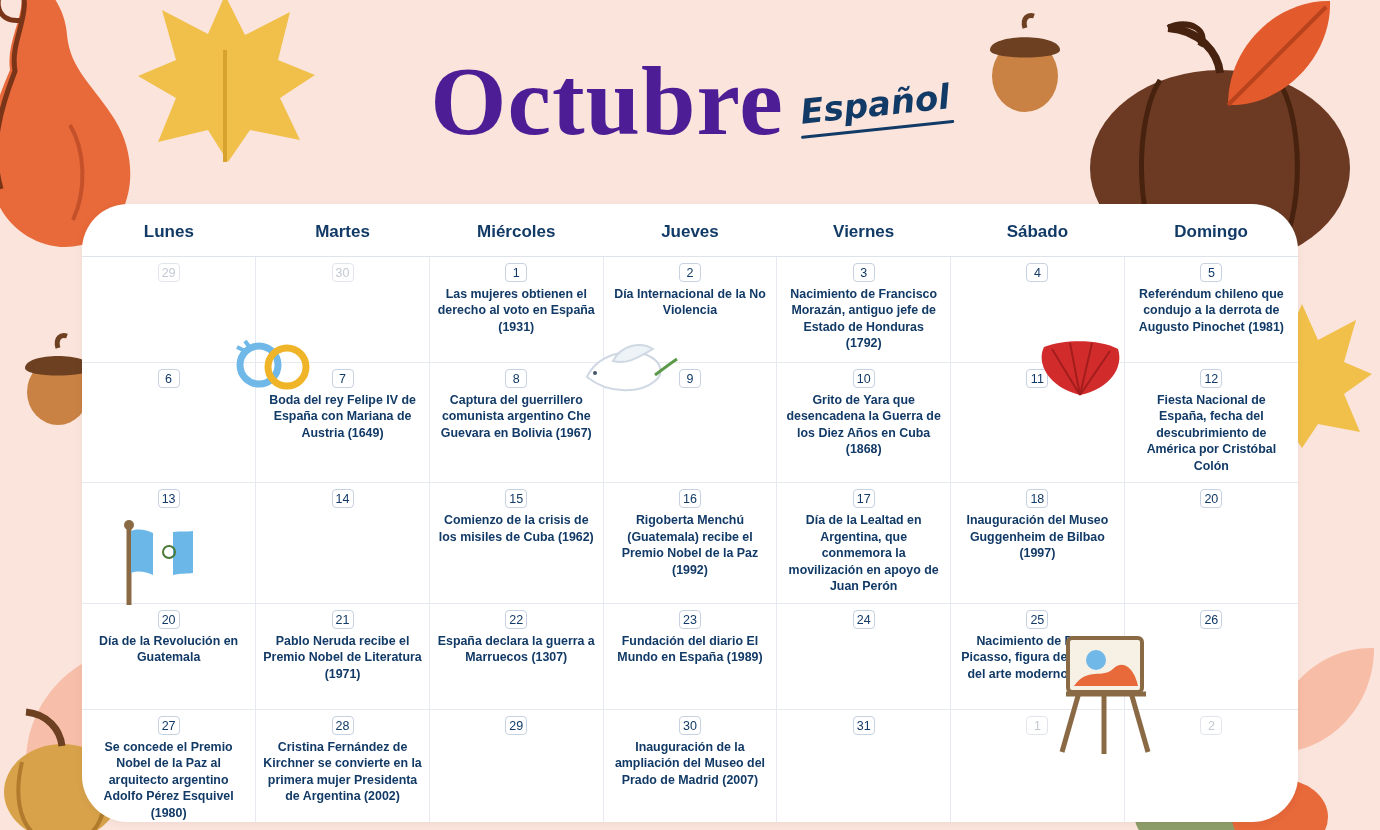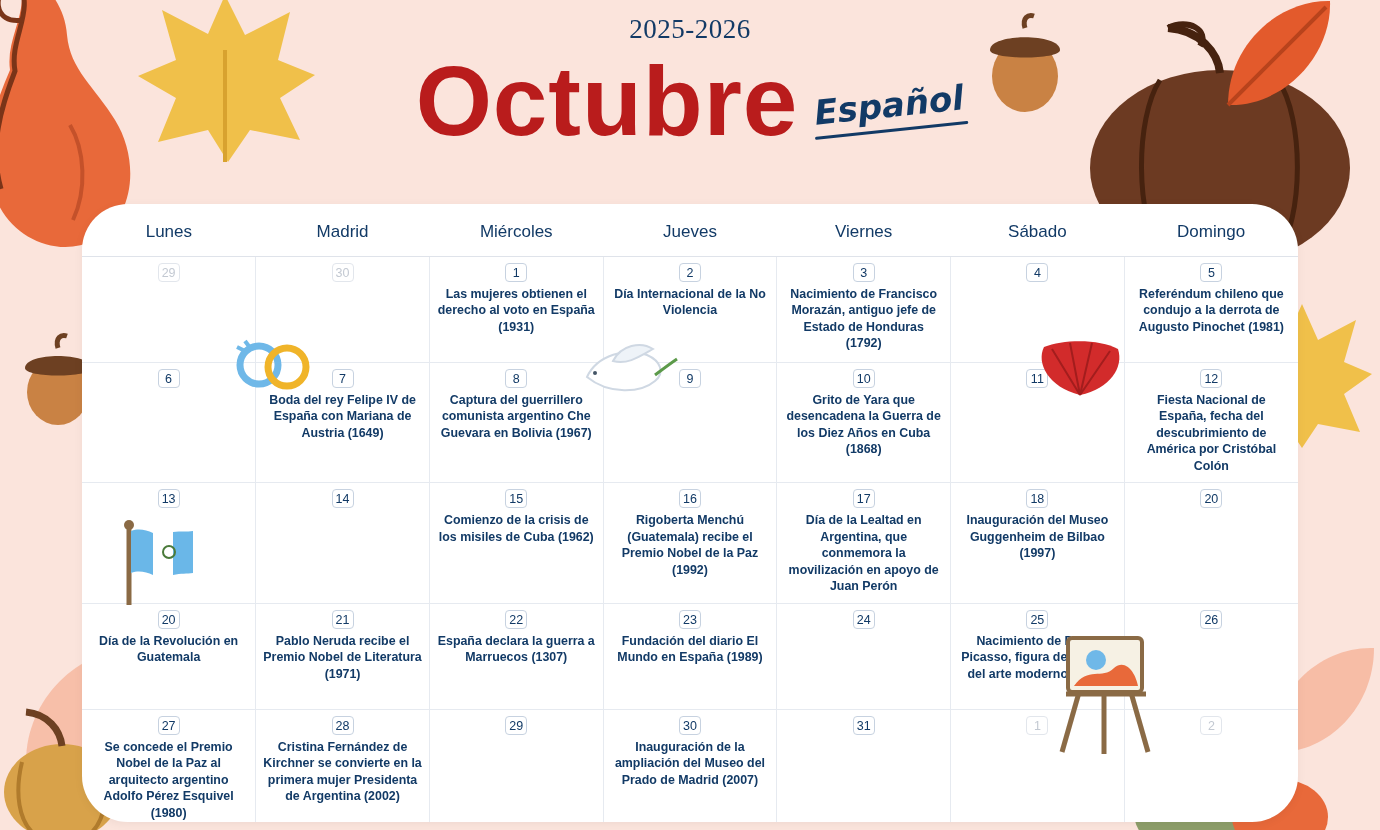--- a/index.html
+++ b/index.html
@@ -25,22 +25,22 @@
     text-align: center;
     font-size: 27px; color: #123a66; letter-spacing: .5px;
     font-family: "Liberation Serif", serif;
   }
   .title-wrap {
     position: absolute; top: 52px; left: 0; width: 100%;
     text-align: center;
   }
   .title {
     display: inline-block;
-    font-family: Liberation Sans, sans-serif;
-    font-size: 98px; font-weight: 700; color: #b91c1c;
+    font-family: Liberation Serif, serif;
+    font-size: 98px; font-weight: 700; color: #4c1d95;
     letter-spacing: 1px; line-height: 1;
   }
   .lang {
     display: inline-block;
     position: relative;
     margin-left: 16px;
     transform: translateY(-18px) rotate(-6deg);
     font-family: "DejaVu Sans", sans-serif;
     font-style: italic;
     font-weight: bold;
@@ -64,21 +64,21 @@
     overflow: hidden;
   }
   table.cal {
     width: 100%; height: 100%;
     border-collapse: collapse;
     table-layout: fixed;
   }
   table.cal th {
     height: 52px;
     font-size: 17px;
-    font-weight: normal;
+    font-weight: bold;
     color: #123a66;
     border-bottom: 1px solid #dfe3ea;
     padding-top: 6px;
   }
   table.cal td {
     border: 1px solid #e6eaf0;
     border-top: none;
     border-left: none;
     vertical-align: top;
     padding: 6px 7px 8px 7px;
@@ -174,31 +174,30 @@
     <ellipse cx="60" cy="78" rx="56" ry="42" fill="#8d9e6a"></ellipse>
     <ellipse cx="150" cy="82" rx="48" ry="38" fill="#e8693a"></ellipse>
     <path d="M60 36 C58 22 46 10 28 10" stroke="#5e6b42" stroke-width="7" fill="none"></path>
     <path d="M150 44 C150 30 140 20 126 20" stroke="#7a3418" stroke-width="6" fill="none"></path>
   </svg>
 
   <svg class="deco" style="right:0px; top:640px;" width="110" height="120" viewBox="0 0 110 120">
     <path d="M104 8 C104 70 54 116 2 112 C0 52 50 6 104 8 Z" fill="#f6b8a0" opacity=".9"></path>
   </svg>
 
-  <div class="year">2025-2026</div>
   <div class="title-wrap">
     <span class="title">Octubre</span><span class="lang">Español</span>
   </div>
 
   <div class="card">
     <table class="cal">
       <thead>
         <tr>
           <th>Lunes</th>
-          <th>Madrid</th>
+          <th>Martes</th>
           <th>Miércoles</th>
           <th>Jueves</th>
           <th>Viernes</th>
           <th>Sábado</th>
           <th>Domingo</th>
         </tr>
       </thead>
       <tbody>
 
         <tr>

